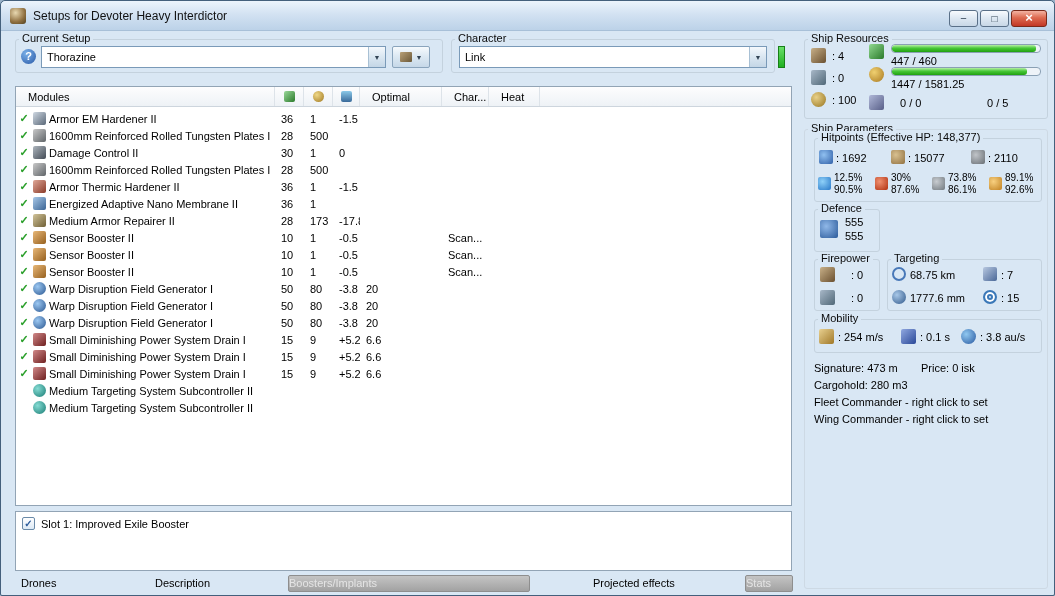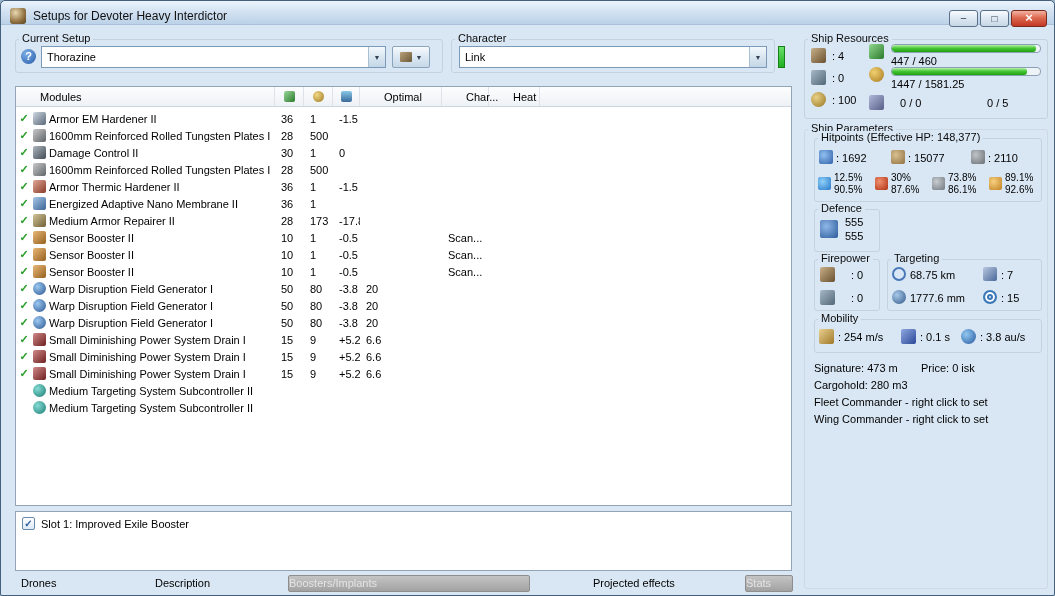--- a/index.html
+++ b/index.html
@@ -1,21 +1,21 @@
 <!DOCTYPE html>
 <html><head>
 <meta charset="utf-8">
 <style>
   *{margin:0;padding:0;box-sizing:border-box}
   html,body{width:1055px;height:596px}
   body{font-family:"Liberation Sans",sans-serif;font-size:11px;color:#000;background:#9ab2c8}
   .window{position:relative;width:1055px;height:596px;background:#d9e7f4;border:1px solid #44607c;border-radius:5px 5px 2px 2px;overflow:hidden}
 
   
-  .titlebar{position:absolute;left:0;top:0;right:0;height:24px;background:linear-gradient(#ecf4fc,#d3e2f2 45%,#bcd2e8);border-bottom:1px solid #a8c0d8;border-radius:5px 5px 0 0}
+  .titlebar{position:absolute;left:0;top:0;right:0;height:30px;background:linear-gradient(#ecf4fc,#d3e2f2 45%,#bcd2e8);border-bottom:1px solid #a8c0d8;border-radius:5px 5px 0 0}
   .app-icon{position:absolute;left:9px;top:7px;width:16px;height:16px;border-radius:3px;background:radial-gradient(circle at 35% 30%,#e8d8b0,#907040 60%,#504020)}
   .title{position:absolute;left:32px;top:8px;font-size:12px;color:#111;white-space:nowrap}
   .winbtn{position:absolute;top:9px;height:17px;border:1px solid #5a7088;border-radius:3px;background:linear-gradient(#f8fbfe,#dfe9f3 45%,#c8d7e6);text-align:center;line-height:14px;font-size:11px;color:#345;cursor:default}
   .winbtn.min{left:948px;width:29px}
   .winbtn.max{left:979px;width:29px}
   .winbtn.close{left:1010px;width:36px;background:linear-gradient(#f3b3a2,#dd6a50 45%,#c23725);color:#fff;border-color:#7a2a1a}
   .winbtn.min::after{content:"−"}
   .winbtn.max::after{content:"□";font-size:10px}
   .winbtn.close::after{content:"×";font-size:13px;font-weight:bold}
 
@@ -32,21 +32,21 @@
   .dd .btn::after{content:"▼"}
   .toolbtn{position:absolute;left:391px;top:45px;width:38px;height:22px;border:1px solid #8aa4bc;border-radius:2px;background:linear-gradient(#f6fafd,#dde9f3 45%,#c6d8e8);display:flex;align-items:center;justify-content:center;gap:4px}
   .toolbtn .arrow{font-size:7px;color:#345}
   .toolbtn .arrow::after{content:"▼"}
   .status-ind{position:absolute;left:777px;top:45px;width:7px;height:22px;background:linear-gradient(#6ae06a,#20b020);border:1px solid #188018}
 
   
   .modules-panel{position:absolute;left:14px;top:85px;width:777px;height:420px;background:#fff;border:1px solid #92a4b5}
   .mhead,.mrow{display:grid;grid-template-columns:259px 29px 29px 27px 82px 47px 51px 1fr;align-items:center}
   .mhead{position:absolute;left:0;top:0;right:0;height:20px;border-bottom:1px solid #cdd5dd;background:linear-gradient(#fdfdfe,#eef2f6)}
-  .hc{height:100%;border-right:1px solid #dde3e9;display:flex;align-items:center;padding-left:24px;white-space:nowrap}
+  .hc{height:100%;border-right:1px solid #dde3e9;display:flex;align-items:center;padding-left:12px;white-space:nowrap}
   .hc.ic{justify-content:center;padding-left:0}
   .hc.fillc{border-right:none}
   .hicon{width:11px;height:11px;border-radius:2px}
   .mrows{position:absolute;left:0;top:23px;right:0;bottom:0;overflow:hidden}
   .mrow{height:17px}
   .mc{white-space:nowrap;overflow:hidden}
   .mc.num{padding-left:6px}
   .mc.nm{display:flex;align-items:center;height:17px}
   .chk{width:12px;margin-left:2px;color:#2ca02c;font-weight:bold;text-align:center;flex:0 0 auto}
   .micon{width:13px;height:13px;margin:0 3px;border-radius:2px;flex:0 0 auto;background:#888}

